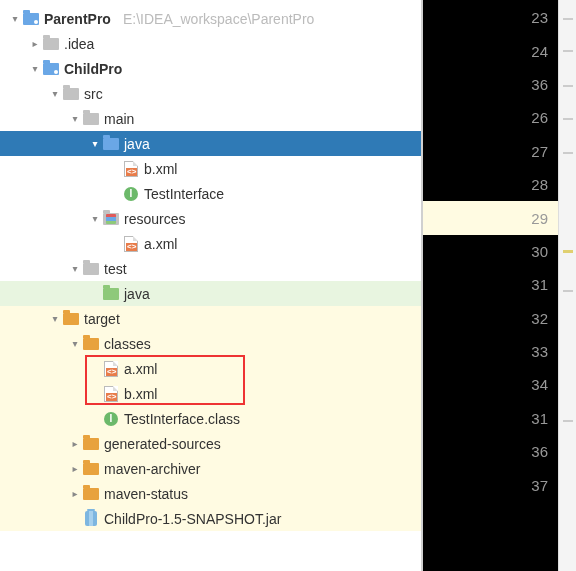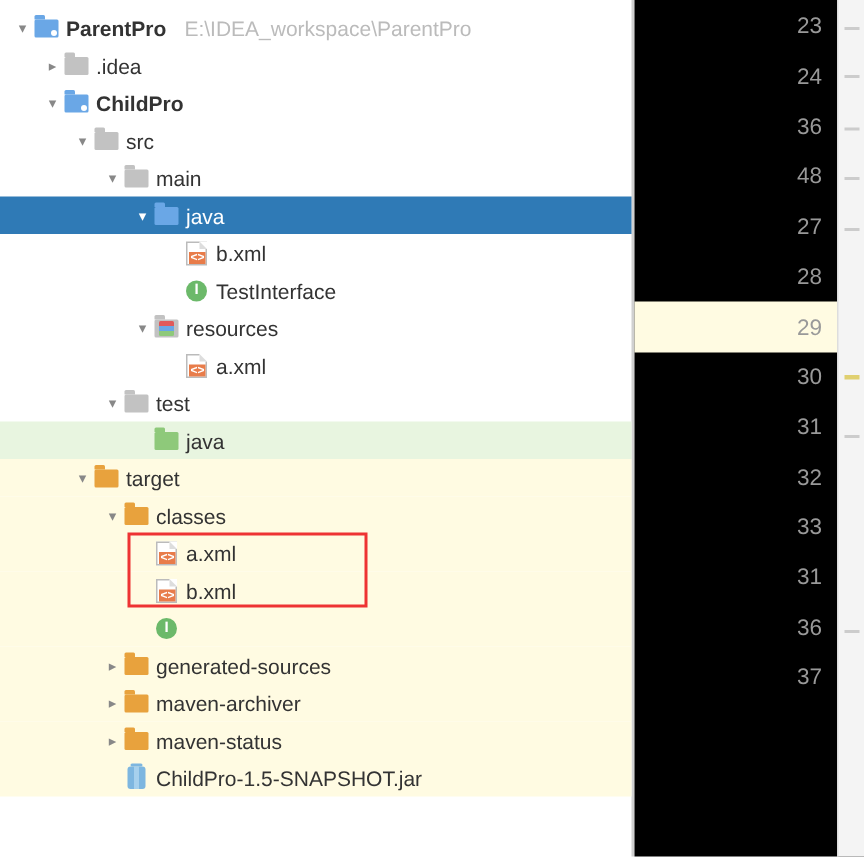--- a/index.html
+++ b/index.html
@@ -395,20 +395,21 @@
         </span>
       </span>
     <span class="label">b.xml</span>
   </div>
 
   <div class="row yellow">
     <span class="spacer" style="width:94px"></span>
     <span class="icon">
         <span class="interface-icon">I</span>
       </span>
+    <span class="label">TestInterface.class</span>
   </div>
 
   <div class="row yellow">
     <span class="spacer" style="width:60px"></span>
     <span class="arrow">▸</span>
     <span class="icon">
         <span class="folder-orange"></span>
       </span>
     <span class="label">generated-sources</span>
   </div>
@@ -450,25 +451,26 @@
     <div class="gutter-tick" style="top:118px;background:#ccc;"></div>
     <div class="gutter-tick" style="top:152px;background:#ccc;"></div>
     <div class="gutter-tick" style="top:250px;background:#e0d070;height:3px;"></div>
     <div class="gutter-tick" style="top:290px;background:#ccc;"></div>
     <div class="gutter-tick" style="top:420px;background:#ccc;"></div>
   </div>
   <div id="gutter-lines">
       <div class="gutter-line">23</div>
       <div class="gutter-line">24</div>
       <div class="gutter-line">36</div>
-      <div class="gutter-line">48</div>
+      <div class="gutter-line">26</div>
       <div class="gutter-line">27</div>
       <div class="gutter-line">28</div>
       <div class="gutter-line hl">29</div>
       <div class="gutter-line">30</div>
       <div class="gutter-line">31</div>
       <div class="gutter-line">32</div>
       <div class="gutter-line">33</div>
+      <div class="gutter-line">34</div>
       <div class="gutter-line">31</div>
       <div class="gutter-line">36</div>
       <div class="gutter-line">37</div>
     </div>
 </div>
 
 </body></html>

